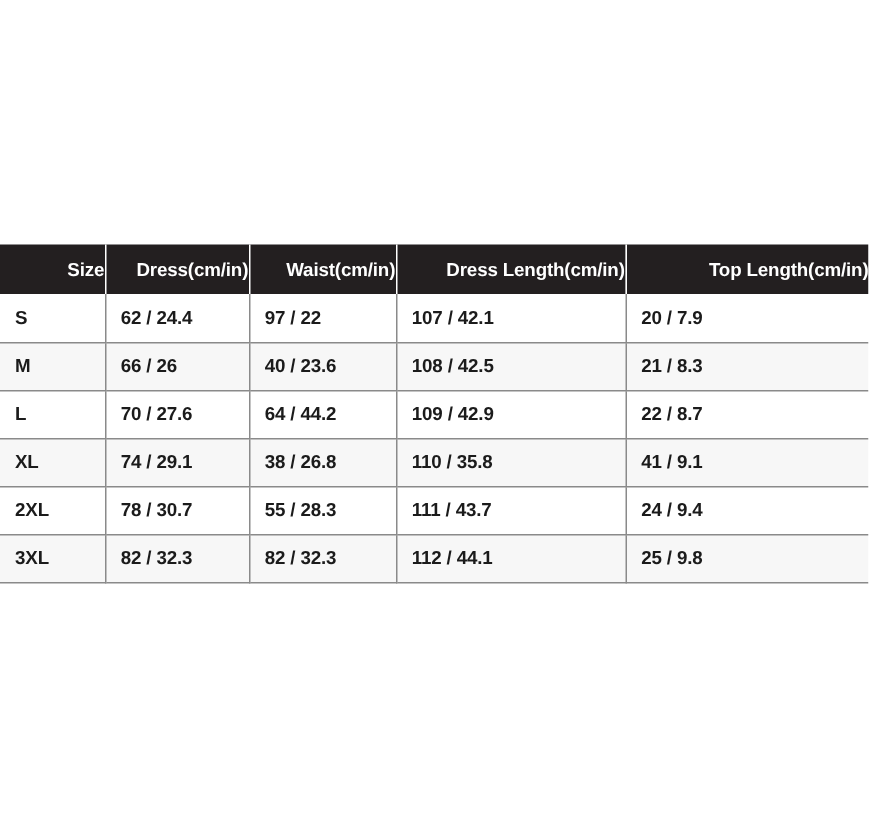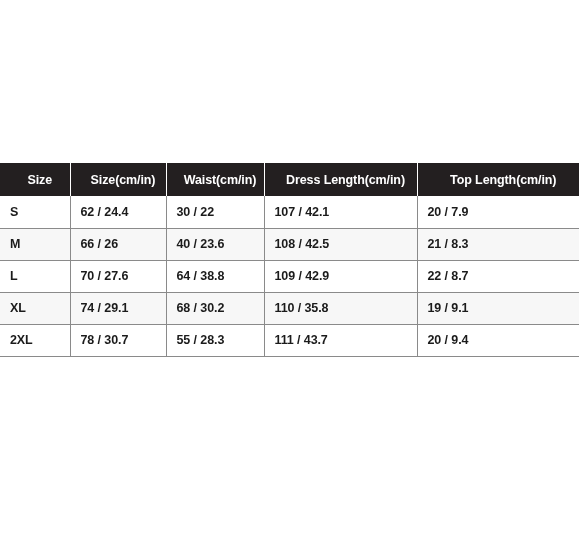--- a/index.html
+++ b/index.html
@@ -43,21 +43,21 @@
   table.size-chart col.c-dress  { width: 153px; }
   table.size-chart col.c-top    { width: 162px; }
 
   
   table.size-chart thead tr {
     background: #231f20;
   }
   table.size-chart thead th {
     height: 33px;
     padding: 0 0 0 10px;
-    text-align: center;
+    text-align: right;
     vertical-align: middle;
     color: #ffffff;
     font-size: 12.5px;
     font-weight: bold;
     letter-spacing: -0.1px;
     white-space: nowrap;
     border-right: 1px solid #ffffff;
     box-sizing: border-box;
   }
   table.size-chart thead th:last-child {
@@ -104,59 +104,66 @@
       <colgroup>
         <col class="c-size">
         <col class="c-bust">
         <col class="c-waist">
         <col class="c-dress">
         <col class="c-top">
       </colgroup>
       <thead>
         <tr>
           <th>Size</th>
-          <th>Size(cm/in)</th>
+          <th>Dress(cm/in)</th>
           <th>Waist(cm/in)</th>
           <th>Dress Length(cm/in)</th>
           <th>Top Length(cm/in)</th>
         </tr>
       </thead>
       <tbody>
         <tr class="">
           <td>S</td>
           <td>62 / 24.4</td>
-          <td>30 / 22</td>
+          <td>97 / 22</td>
           <td>107 / 42.1</td>
           <td>20 / 7.9</td>
         </tr>
         <tr class="alt">
           <td>M</td>
           <td>66 / 26</td>
           <td>40 / 23.6</td>
           <td>108 / 42.5</td>
           <td>21 / 8.3</td>
         </tr>
         <tr class="">
           <td>L</td>
           <td>70 / 27.6</td>
-          <td>64 / 38.8</td>
+          <td>64 / 44.2</td>
           <td>109 / 42.9</td>
           <td>22 / 8.7</td>
         </tr>
         <tr class="alt">
           <td>XL</td>
           <td>74 / 29.1</td>
-          <td>68 / 30.2</td>
+          <td>38 / 26.8</td>
           <td>110 / 35.8</td>
-          <td>19 / 9.1</td>
+          <td>41 / 9.1</td>
         </tr>
         <tr class="">
           <td>2XL</td>
           <td>78 / 30.7</td>
           <td>55 / 28.3</td>
           <td>111 / 43.7</td>
-          <td>20 / 9.4</td>
+          <td>24 / 9.4</td>
+        </tr>
+        <tr class="alt">
+          <td>3XL</td>
+          <td>82 / 32.3</td>
+          <td>82 / 32.3</td>
+          <td>112 / 44.1</td>
+          <td>25 / 9.8</td>
         </tr>
       </tbody>
     </table>
   </div>
 
 </div>
 
 </body></html>

